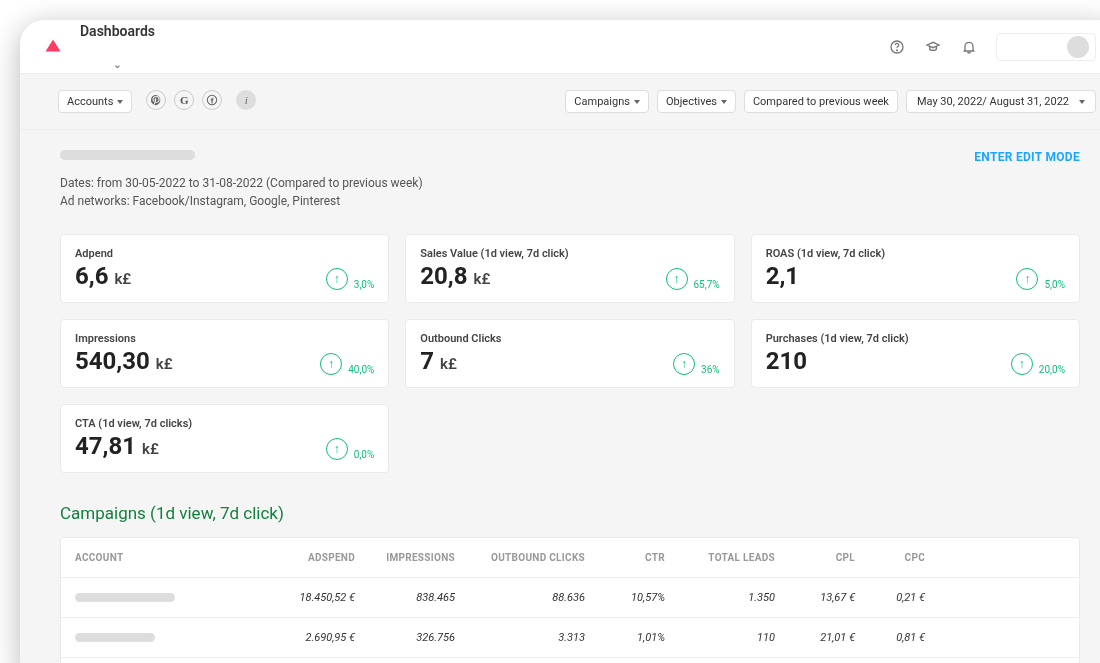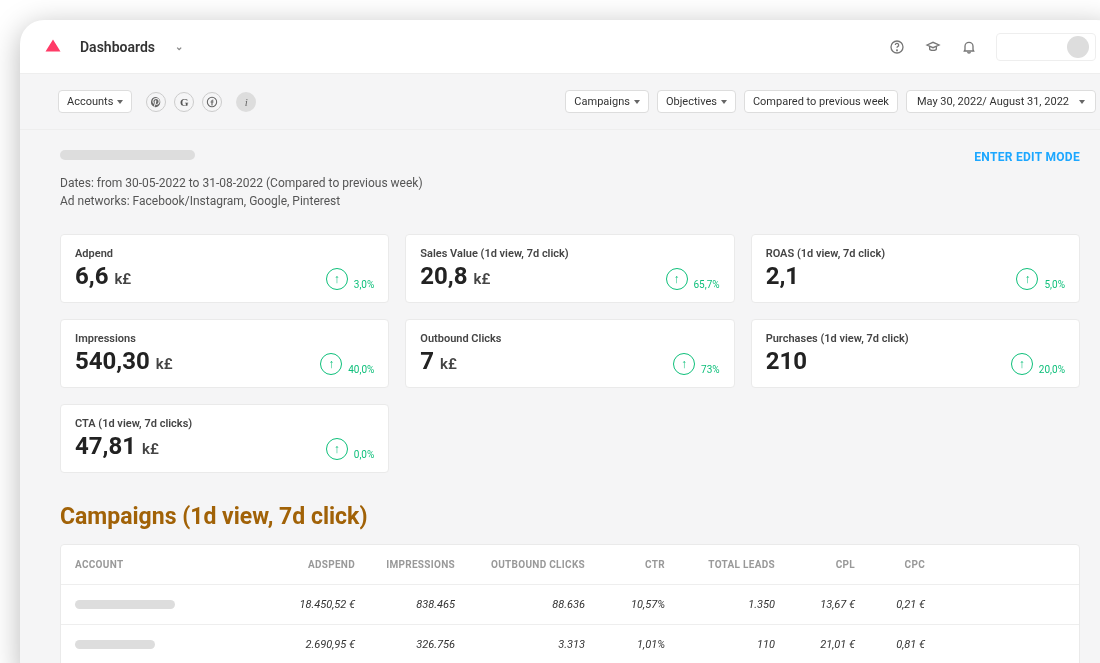--- a/index.html
+++ b/index.html
@@ -1,28 +1,28 @@
 <!DOCTYPE html>
 <html><head>
 <meta charset="utf-8">
 <style>
 * { box-sizing: border-box; margin: 0; padding: 0; }
 body { font-family: -apple-system, BlinkMacSystemFont, "Segoe UI", Roboto, sans-serif; background: #fff; padding: 20px; }
 .window { width: 1100px; height: 663px; background: #fff; border-radius: 24px; box-shadow: 0 6px 30px rgba(0,0,0,0.28); overflow: hidden; position: relative; margin: 0 auto; }
 .topbar { height: 54px; border-bottom: 1px solid #eee; display: flex; align-items: center; padding: 0 24px; justify-content: space-between; }
 .topbar-left { display: flex; align-items: center; gap: 18px; }
 .logo { width: 18px; height: 18px; }
-.dashboards-btn { display: flex; align-items: center; gap: 20px; font-size: 14px; color: #333; font-weight: 600; cursor: pointer; }
+.dashboards-btn { display: flex; align-items: center; gap: 20px; font-size: 14px; color: #333; font-weight: 600; cursor: pointer; flex-direction: column; }
 .chevron { font-size: 10px; color: #888; }
 .topbar-right { display: flex; align-items: center; gap: 18px; }
 .topbar-icon { width: 18px; height: 18px; color: #666; cursor: pointer; display: flex; align-items: center; justify-content: center; }
 .search-box { width: 100px; height: 28px; border: 1px solid #eee; border-radius: 4px; display: flex; align-items: center; justify-content: flex-end; padding-right: 6px; }
 .avatar { width: 22px; height: 22px; border-radius: 50%; background: #ddd; }
 .toolbar { height: 56px; background: #f5f5f6; border-bottom: 1px solid #eee; display: flex; align-items: center; padding: 0 24px 0 38px; justify-content: space-between; }
-.toolbar-left { display: flex; align-items: center; gap: 14px; }
+.toolbar-left { display: flex; gap: 14px; }
 .pill-btn { border: 1px solid #ddd; background: #fff; border-radius: 4px; padding: 4px 8px; font-size: 11px; color: #333; display: flex; align-items: center; gap: 4px; cursor: pointer; }
 .net-icons { display: flex; gap: 8px; }
 .net-icon { width: 20px; height: 20px; border: 1px solid #ccc; border-radius: 50%; display: flex; align-items: center; justify-content: center; font-size: 11px; color: #555; font-weight: bold; }
 .info-icon { width: 20px; height: 20px; border-radius: 50%; background: #ddd; display: flex; align-items: center; justify-content: center; font-size: 11px; color: #666; font-style: italic; font-family: serif; cursor: pointer; }
 .toolbar-right { display: flex; gap: 8px; }
 .date-btn { border: 1px solid #ddd; background: #fff; border-radius: 4px; padding: 4px 10px; font-size: 11px; color: #333; display: flex; align-items: center; gap: 10px; cursor: pointer; }
 .content { background: #f5f5f6; padding: 20px 40px 0 40px; height: calc(100% - 110px); overflow: hidden; }
 .header-row { display: flex; justify-content: space-between; align-items: flex-start; }
 .skel-title { width: 135px; height: 10px; background: #ddd; border-radius: 5px; margin-bottom: 16px; }
 .edit-link { color: #1ca7ff; font-size: 12px; font-weight: 700; cursor: pointer; letter-spacing: 0.3px; }
@@ -33,21 +33,21 @@
 .kpi-val { display: flex; align-items: baseline; gap: 6px; }
 .kpi-num { font-size: 24px; font-weight: 700; color: #222; }
 .kpi-unit { font-size: 15px; font-weight: 600; color: #444; }
 .kpi-delta { display: flex; align-items: flex-end; gap: 6px; }
 .delta-circle { width: 22px; height: 22px; border: 1.5px solid #0dbf7a; border-radius: 50%; display: flex; align-items: center; justify-content: center; }
 .delta-arrow { color: #0dbf7a; font-size: 12px; line-height: 1; }
 .delta-pct { font-size: 10px; color: #0dbf7a; }
 .kpi-row2 { display: grid; grid-template-columns: repeat(3, 1fr); gap: 16px; margin-top: 16px; }
 .kpi-row3 { display: grid; grid-template-columns: 1fr 1fr 1fr; gap: 16px; margin-top: 16px; }
 .empty { visibility: hidden; }
-.section-title { font-size: 23px; font-weight: 700; color: #a16207; margin-top: 30px; margin-bottom: 14px; }
+.section-title { font-size: 17px; font-weight: 400; color: #15803d; margin-top: 30px; margin-bottom: 14px; }
 .table { background: #fff; border: 1px solid #eaeaea; border-radius: 4px; }
 .thead { display: grid; grid-template-columns: 180px 100px 100px 130px 80px 110px 80px 70px; padding: 14px 14px; border-bottom: 1px solid #eee; }
 .th { font-size: 10px; font-weight: 700; color: #999; text-transform: uppercase; letter-spacing: 0.3px; }
 .th.r { text-align: right; }
 .trow { display: grid; grid-template-columns: 180px 100px 100px 130px 80px 110px 80px 70px; padding: 13px 14px; border-bottom: 1px solid #eee; font-size: 11px; color: #333; align-items: center; font-style: italic; }
 .td.r { text-align: right; }
 .skel-cell { width: 100px; height: 9px; background: #ddd; border-radius: 5px; }
 .triangle-down { width: 0; height: 0; border-left: 3px solid transparent; border-right: 3px solid transparent; border-top: 4px solid #666; display: inline-block; }
 </style>
 </head>
@@ -213,21 +213,21 @@
           <div class="kpi-label">Outbound Clicks</div>
           <div class="kpi-val">
             <span class="kpi-num">7</span>
             <span class="kpi-unit">k£</span>
           </div>
         </div>
         <div class="kpi-delta">
           <span class="delta-circle">
               <span class="delta-arrow">↑</span>
             </span>
-          <span class="delta-pct">73%</span>
+          <span class="delta-pct">36%</span>
         </div>
       </div>
       <div class="kpi">
         <div>
           <div class="kpi-label">Purchases (1d view, 7d click)</div>
           <div class="kpi-val">
             <span class="kpi-num">210</span>
             <span class="kpi-unit"></span>
           </div>
         </div>

